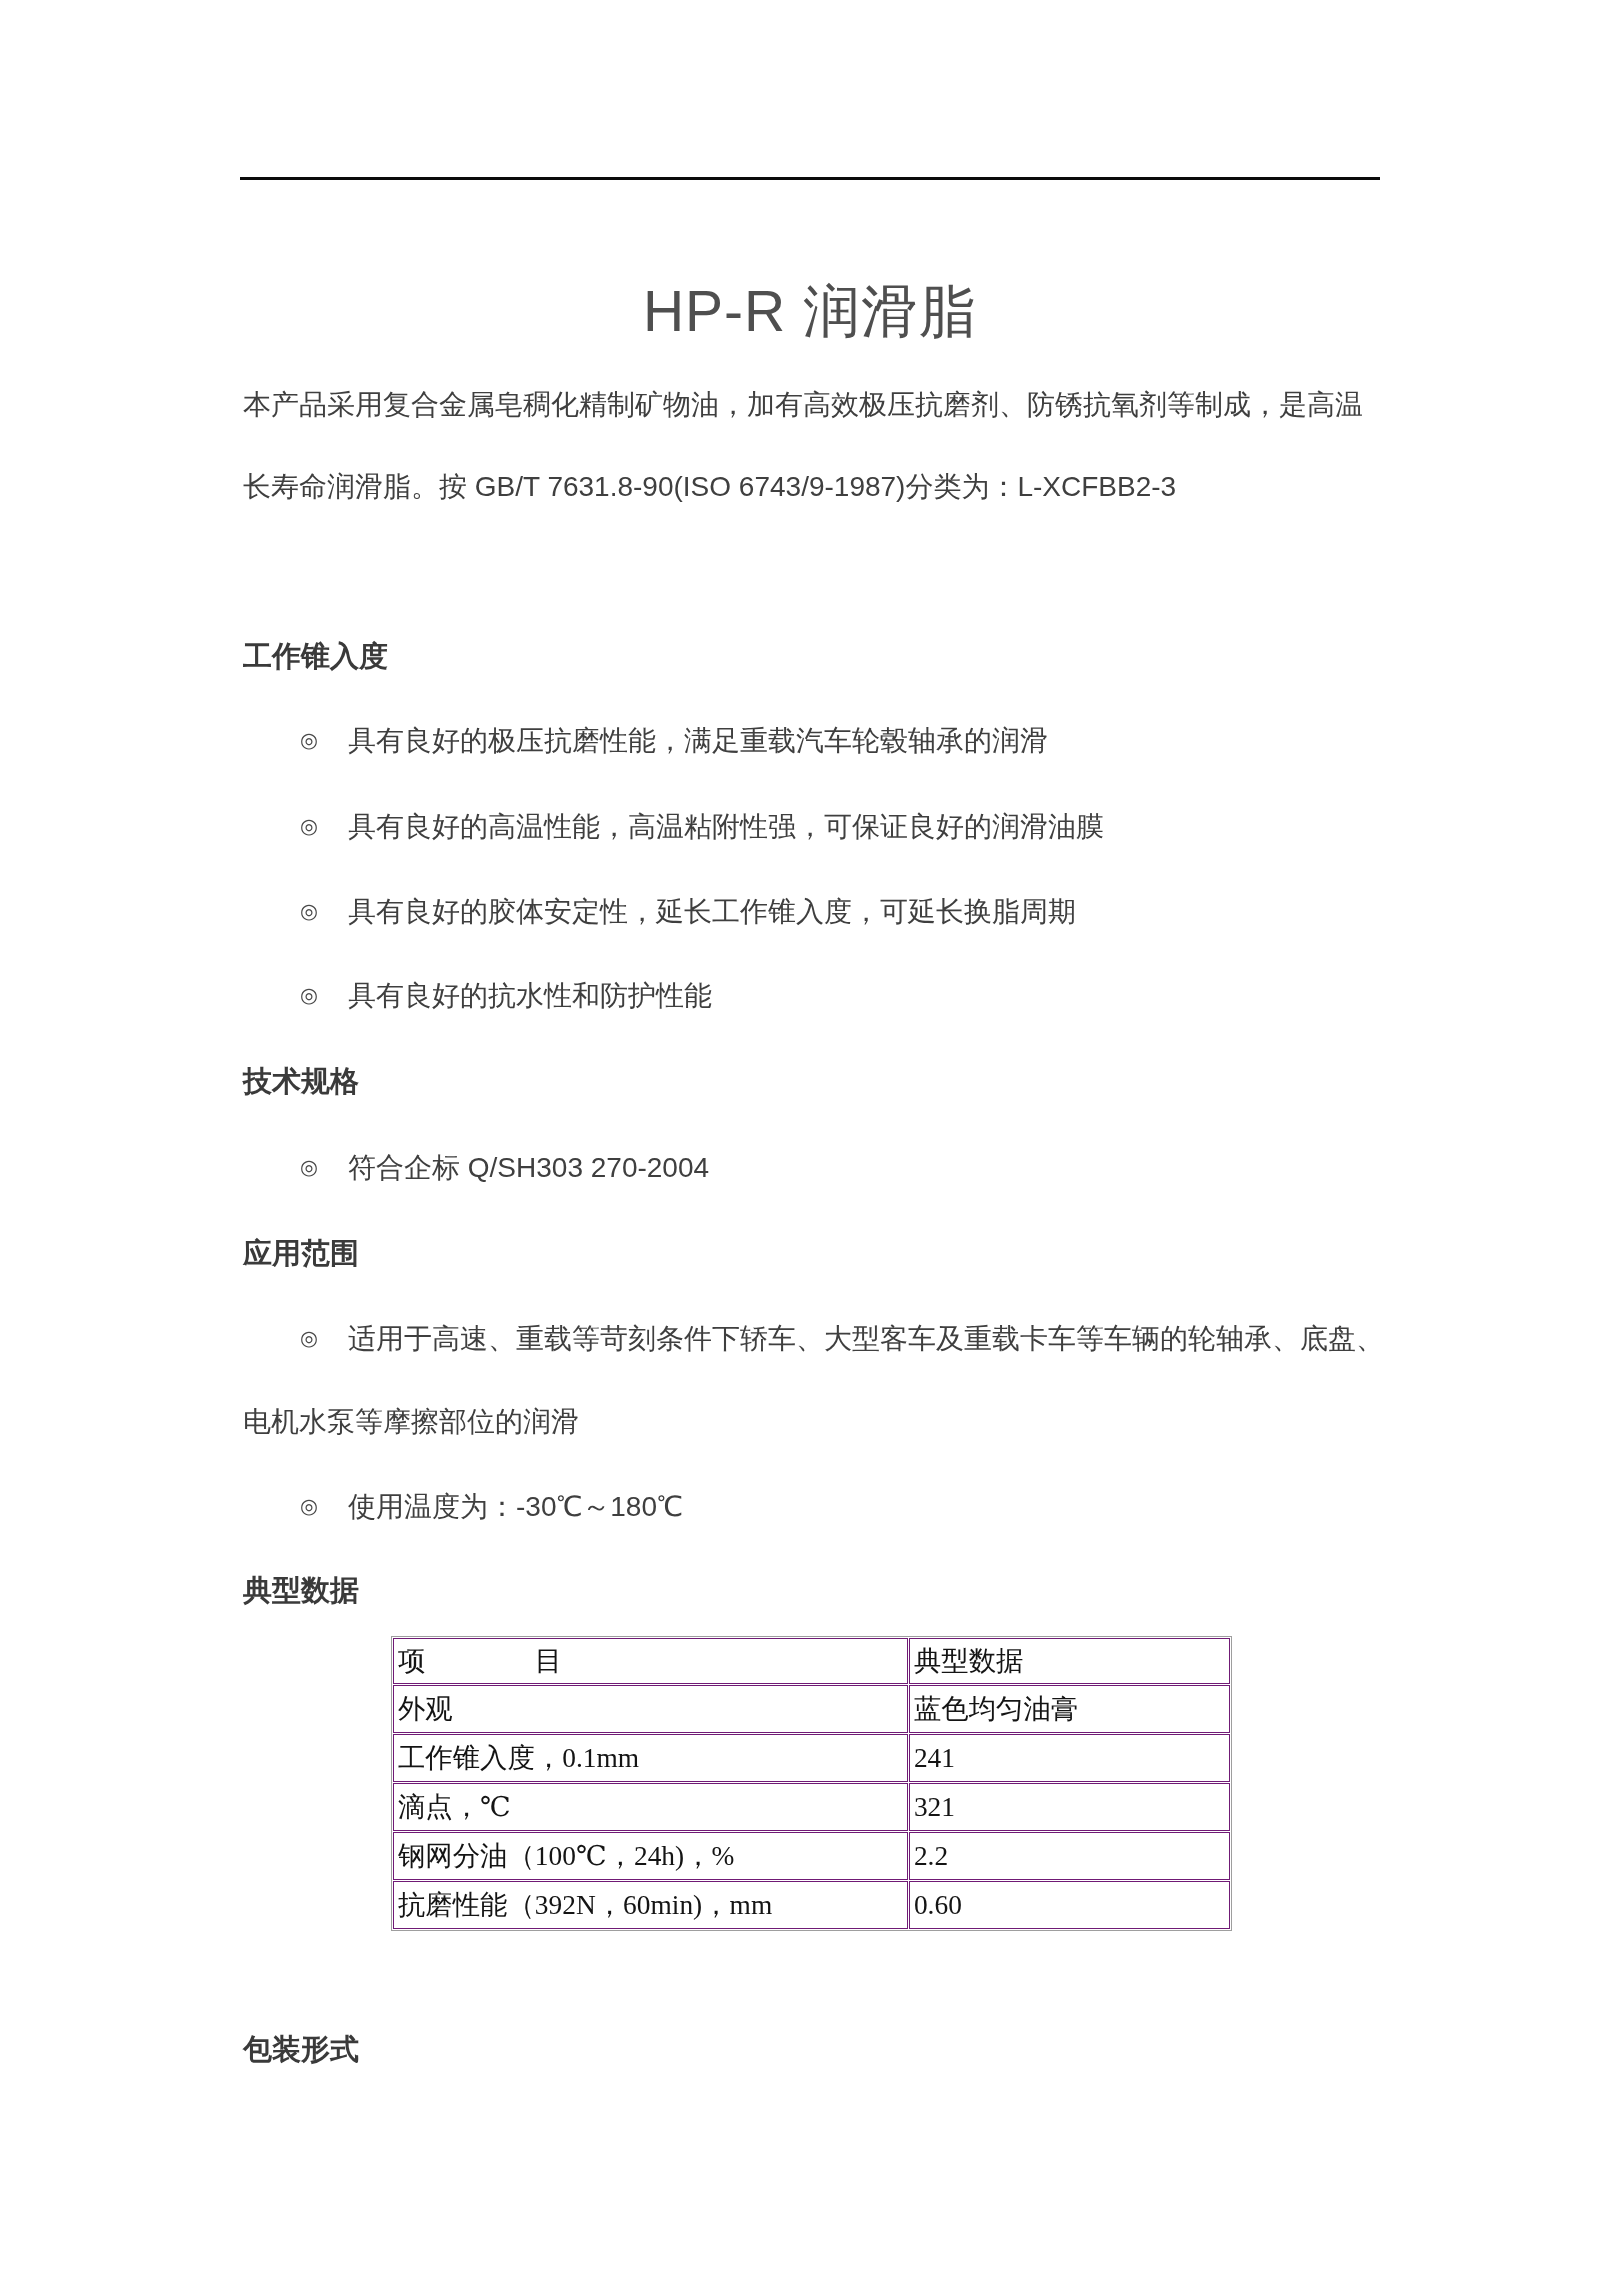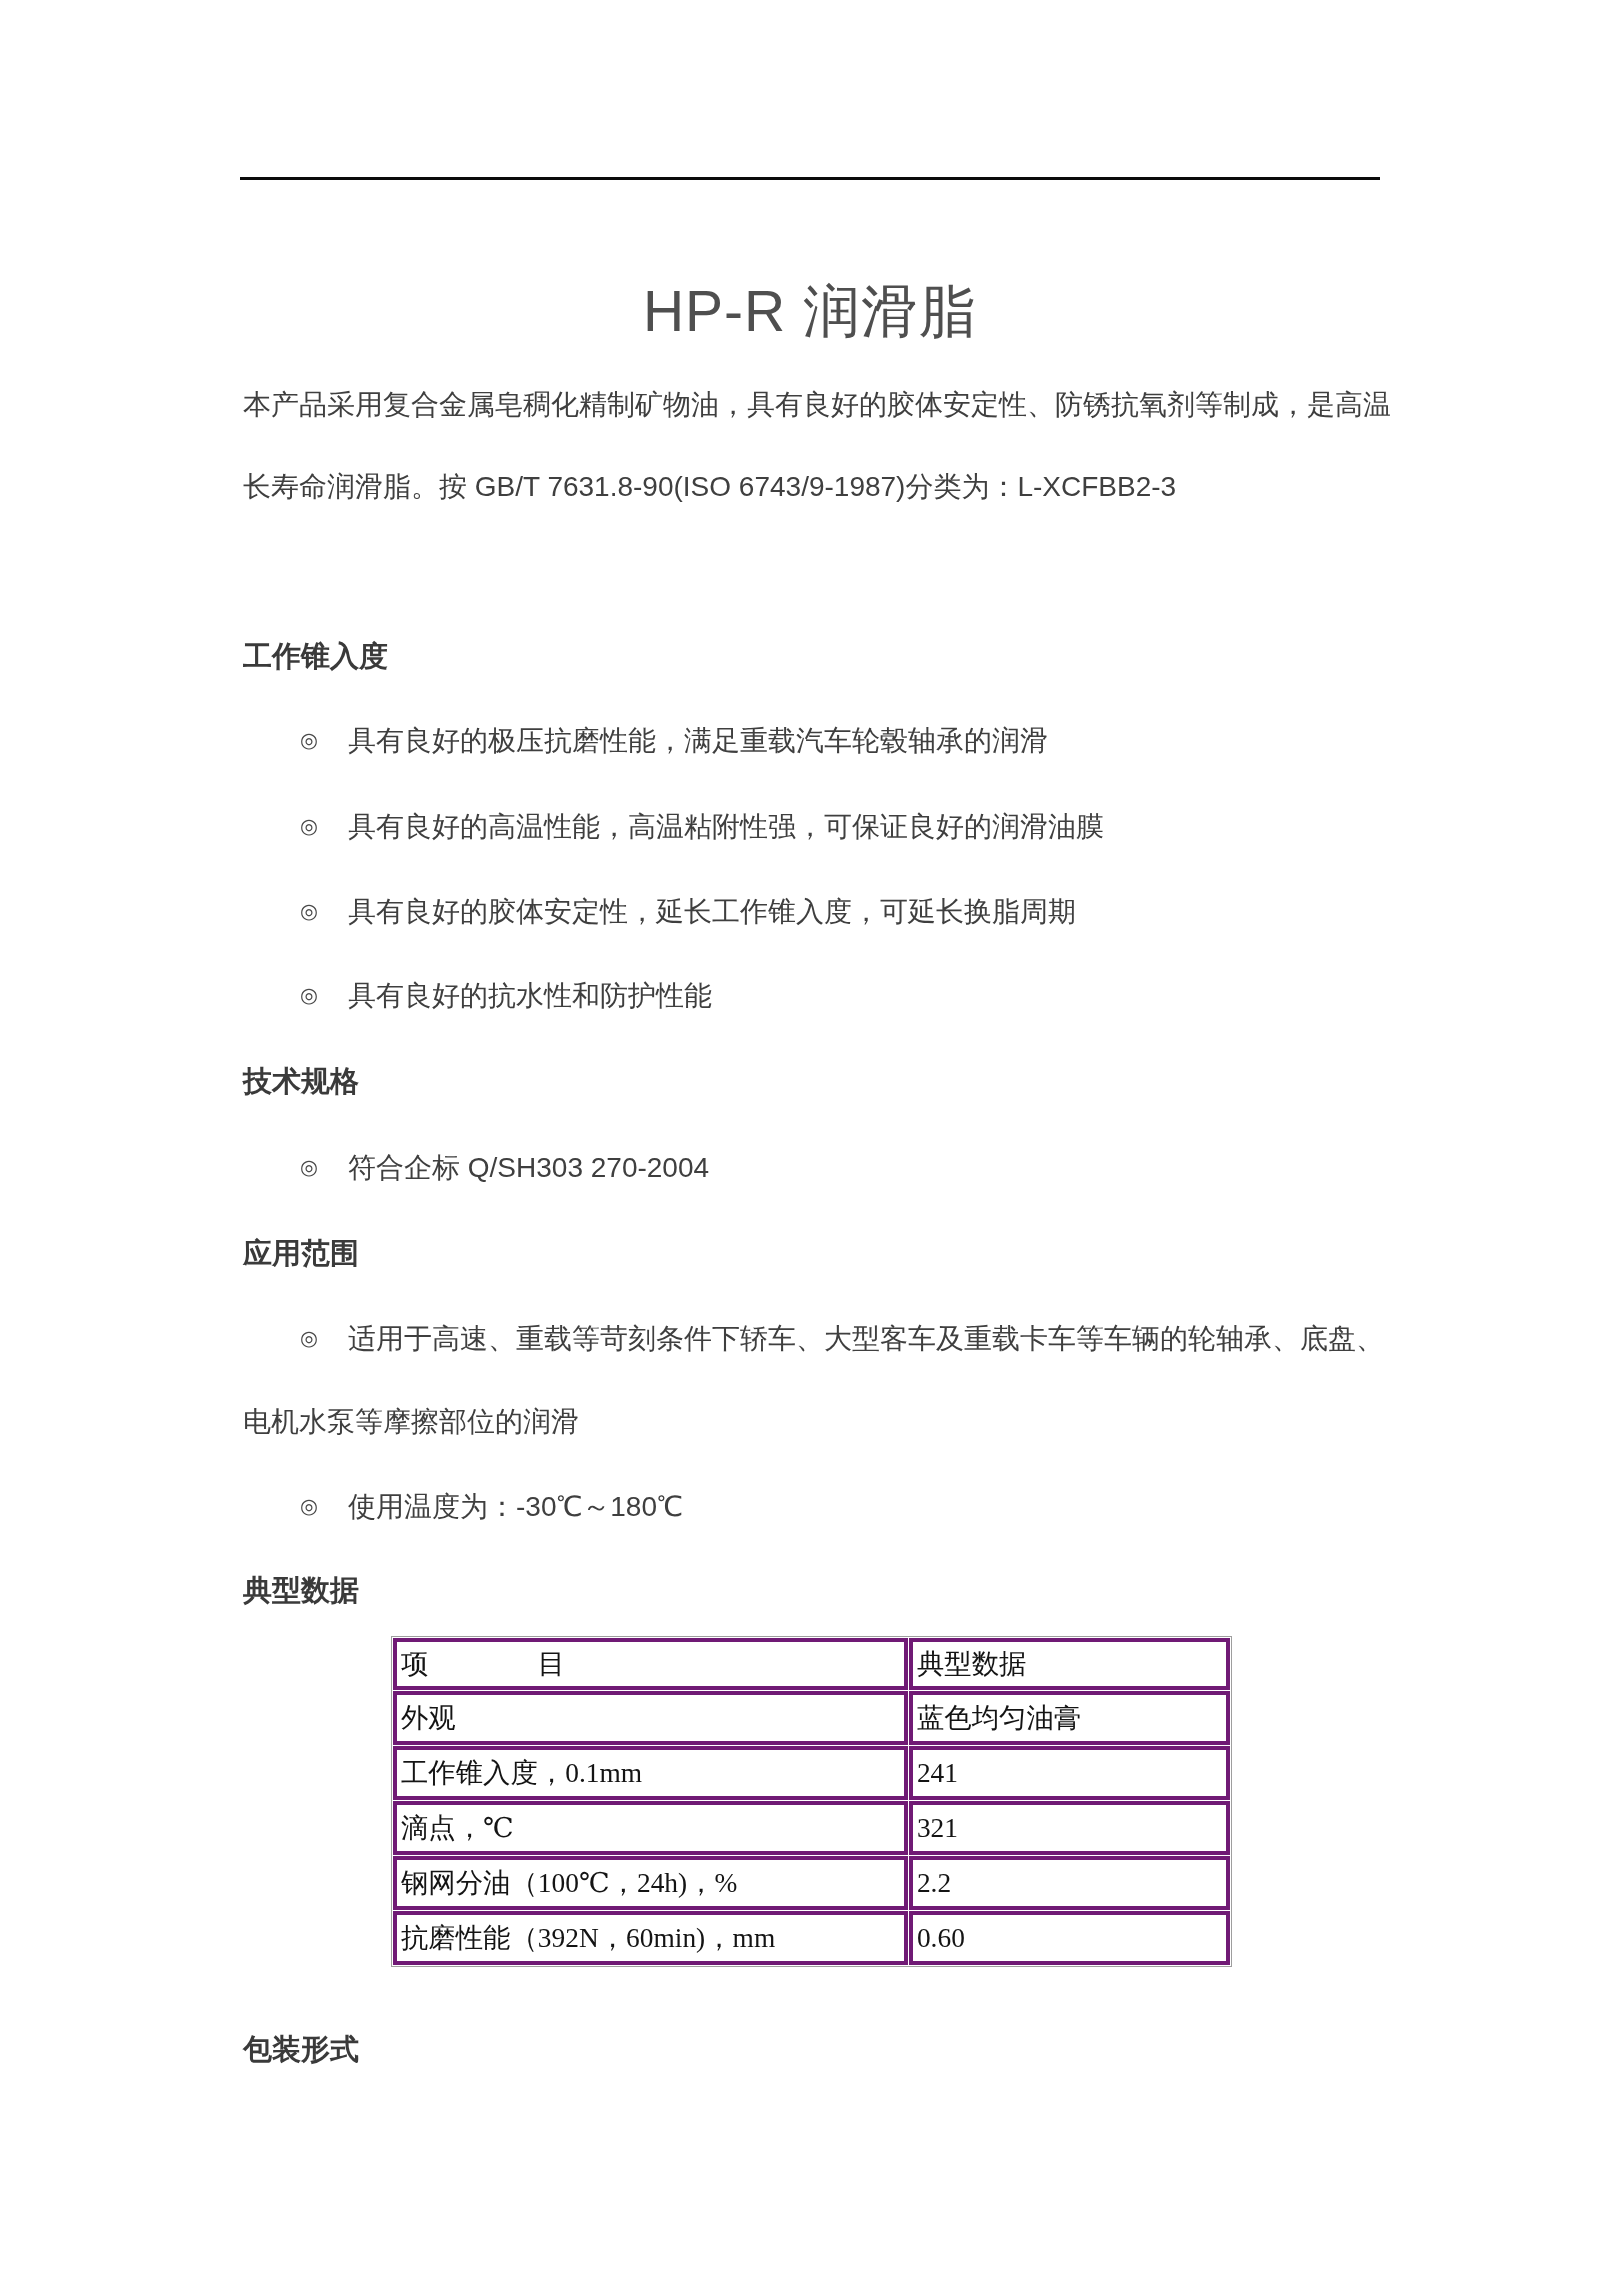--- a/index.html
+++ b/index.html
@@ -57,21 +57,21 @@
     border-collapse: separate;
     border-spacing: 1px;
     border: 1px solid #9e9e9e;
     background: #ffffff;
     table-layout: fixed;
     font-family: "Liberation Serif", "DejaVu Serif", serif;
     font-size: 27.4px;
     color: #141414;
   }
   #typical-table td {
-    border: 4px solid #701a75;
+    border: 1px solid #701a75;
     background: #ffffff;
     padding: 0 3.9px;
     vertical-align: middle;
     overflow: hidden;
   }
   #typical-table col.c1 { width: 515px; }
   #typical-table col.c2 { width: 321px; }
   tr.h45 td { height: 44px; }
   tr.h47 td { height: 46px; }
   tr.h94 td { height: 92px; vertical-align: bottom; padding-bottom: 5.9px; }
@@ -79,21 +79,21 @@
 </style>
 </head>
 <body>
 
 <div id="page">
 
   <div id="top-rule"></div>
 
   <div class="abs doc-title">HP-R 润滑脂</div>
 
-  <div class="abs body-line" style="top:390px;">本产品采用复合金属皂稠化精制矿物油，具有良好的胶体安定性、防锈抗氧剂等制成，是高温</div>
+  <div class="abs body-line" style="top:390px;">本产品采用复合金属皂稠化精制矿物油，加有高效极压抗磨剂、防锈抗氧剂等制成，是高温</div>
   <div class="abs body-line" style="top:472px;">长寿命润滑脂。按 GB/T 7631.8-90(ISO 6743/9-1987)分类为：L-XCFBB2-3</div>
 
   <div class="abs section-heading" style="top:641px;">工作锥入度</div>
 
   <div class="abs bullet-row" style="top:726px;">
     <span class="bullet-marker">◎</span>
     <span class="bullet-text">具有良好的极压抗磨性能，满足重载汽车轮毂轴承的润滑</span>
   </div>
   <div class="abs bullet-row" style="top:812px;">
     <span class="bullet-marker">◎</span>

